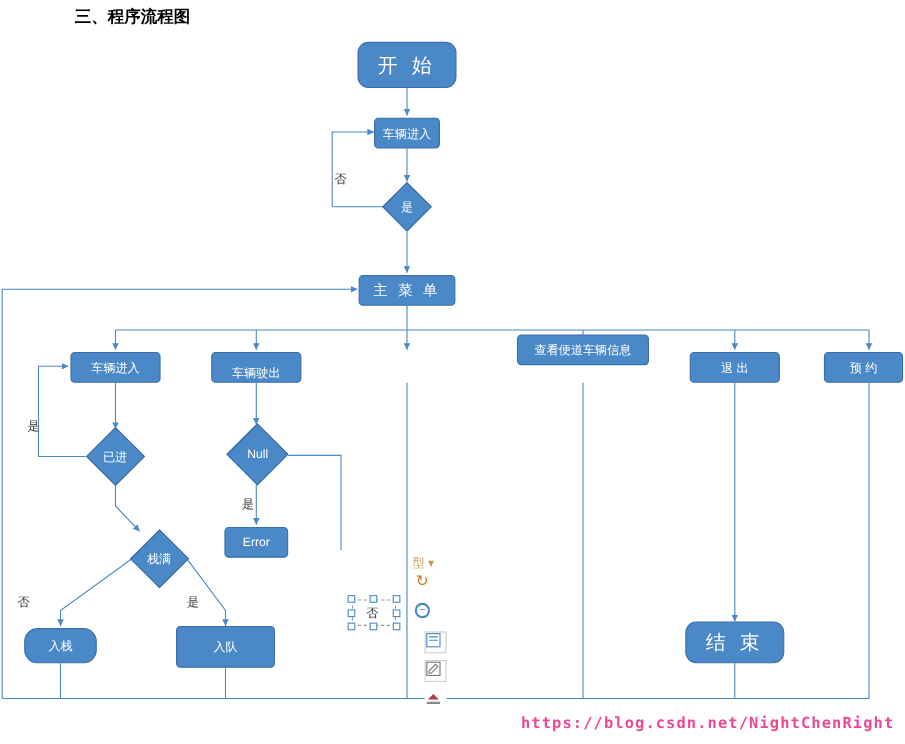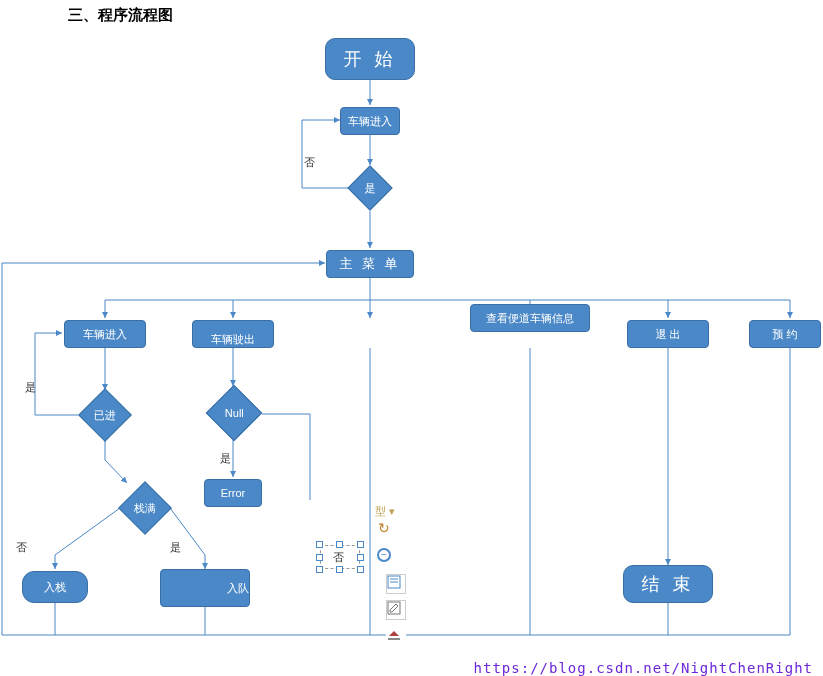--- a/index.html
+++ b/index.html
@@ -1,19 +1,19 @@
 <!DOCTYPE html>
 <html><head>
 <meta charset="utf-8">
 <style>
   * { box-sizing: border-box; margin: 0; padding: 0; }
   body { font-family: "Microsoft YaHei", sans-serif; background: #fff; width: 823px; height: 676px; position: relative; overflow: hidden; }
   .canvas { position: absolute; top: 0; left: 0; width: 823px; height: 676px; }
   .title { position: absolute; top: 6px; left: 68px; font-size: 15px; font-weight: bold; color: #000; }
-  .watermark { position: absolute; bottom: 0; right: 10px; color: #6d28d9; font-family: monospace; font-size: 14px; letter-spacing: 1px; }
+  .watermark { position: absolute; bottom: 10px; right: 10px; color: #ec4899; font-family: monospace; font-size: 14px; letter-spacing: 1px; font-weight: bold; }
   .node { position: absolute; display: flex; align-items: center; justify-content: center; color: #fff; font-size: 11px; text-align: center; }
   .terminal { background: #4a88c7; border: 1px solid #3a6fa5; border-radius: 10px; }
   .process { background: #4a88c7; border: 1px solid #3a6fa5; border-radius: 4px; }
   .decision { background: #4a88c7; border: 1px solid #3a6fa5; transform: rotate(45deg); }
   .decision > span { transform: rotate(-45deg); display: block; }
   .big { font-size: 18px; letter-spacing: 4px; }
   .edge-label { position: absolute; font-size: 11px; color: #4a88c7; background: transparent; }
   svg { position: absolute; top: 0; left: 0; }
   .select-box { position: absolute; border: 1px dashed #999; }
   .sel-handle { position: absolute; width: 7px; height: 7px; background: #fff; border: 1px solid #4a88c7; }
@@ -132,21 +132,21 @@
       <span>栈满</span>
     </div>
 
   <div class="node process" style="left:204px; top:479px; width:58px; height:28px;">
       <span>Error</span>
     </div>
 
   <div class="node process" style="left:22px; top:571px; width:66px; height:32px;border-radius:12px;">
       <span>入栈</span>
     </div>
-  <div class="node process" style="left:160px; top:569px; width:90px; height:38px;justify-content:flex-end;">
+  <div class="node process" style="left:160px; top:569px; width:90px; height:38px;">
       <span>入队</span>
     </div>
 
   <div class="node terminal big" style="left:623px; top:565px; width:90px; height:38px;">
       <span>结 束</span>
     </div>
 
   <div class="edge-label" style="left:304px; top:155px; color:#333;">否</div>
   <div class="edge-label" style="left:25px; top:380px; color:#333;">是</div>
   <div class="edge-label" style="left:220px; top:451px; color:#333;">是</div>

